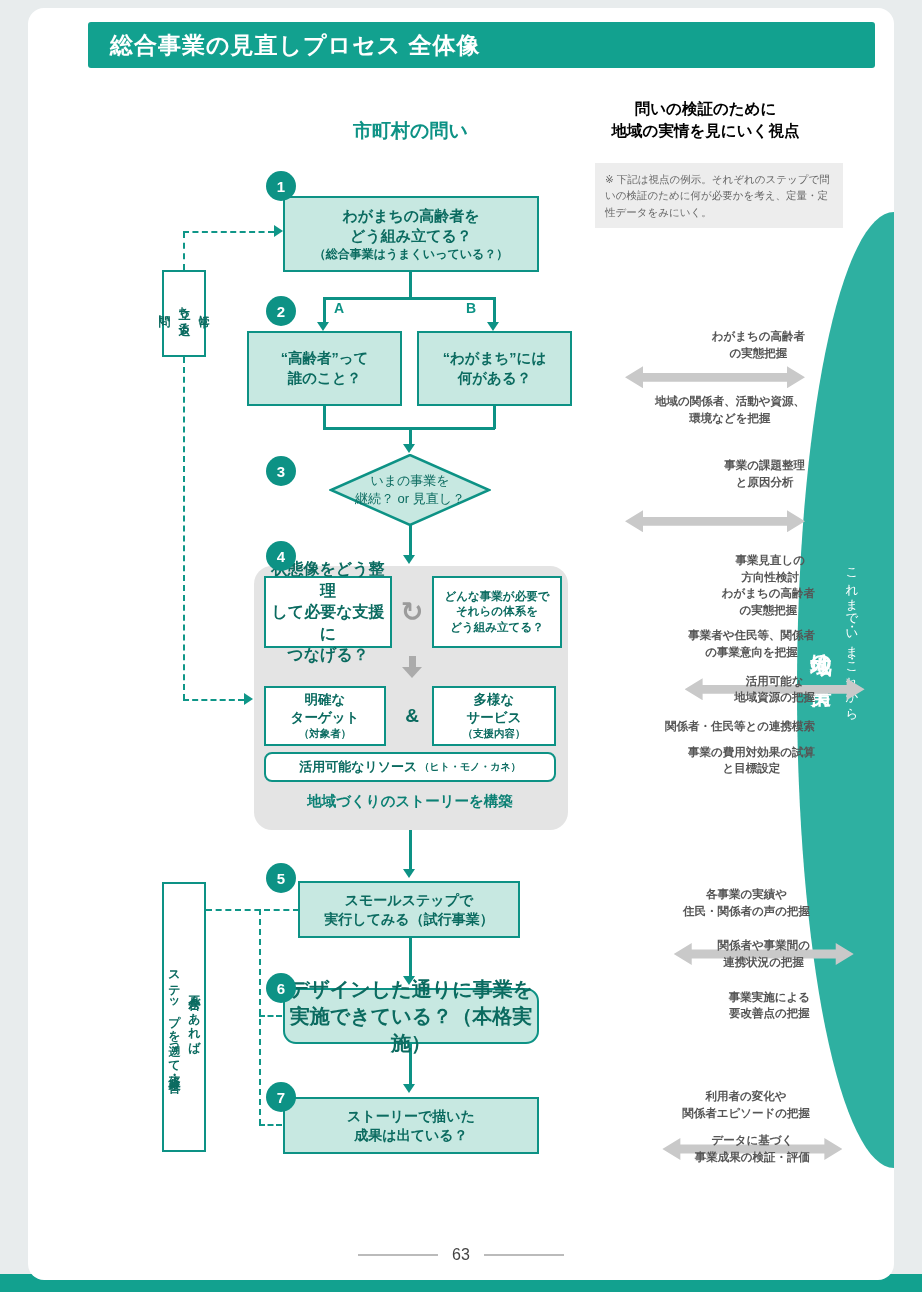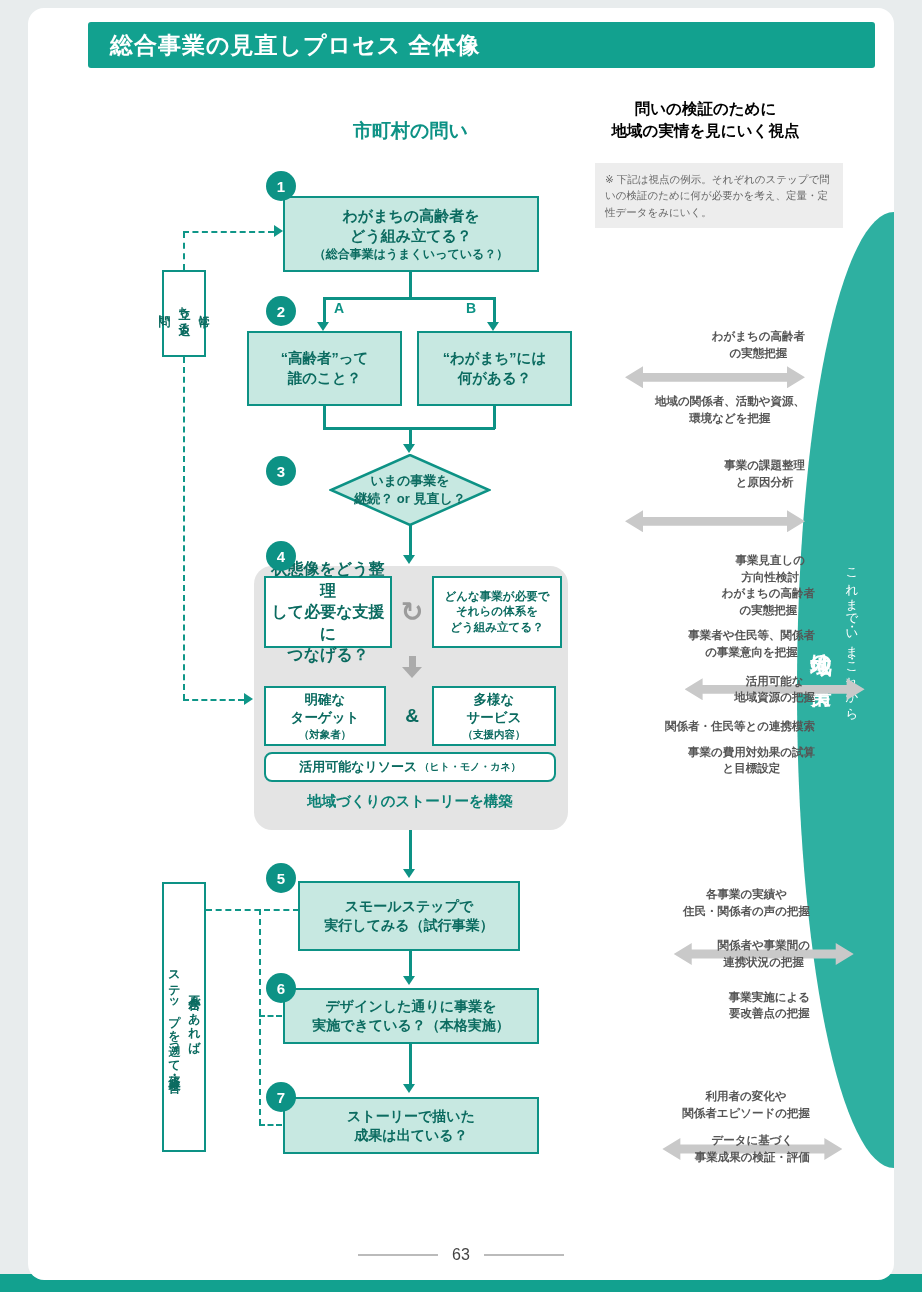--- a/index.html
+++ b/index.html
@@ -30,37 +30,37 @@
   .dashh { height:0; border-top:2px dashed #0f9688; z-index:2; }
 
   .branch-label { color:#0d9285; font-weight:bold; font-size:14px; z-index:4; }
   .gray-panel { left:226px; top:558px; width:314px; height:264px; background:#e4e4e4; border-radius:18px; z-index:1; }
   .cycle-icon { color:#9b9b9b; font-size:27px; font-weight:bold; display:flex; align-items:center; justify-content:center; z-index:4; }
   .gray-shaft { background:#ababab; z-index:4; }
   .gray-head { width:0; height:0; border-left:10px solid transparent; border-right:10px solid transparent; border-top:11px solid #ababab; z-index:4; }
   .amp { color:#0b6b60; font-weight:bold; font-size:19px; display:flex; align-items:center; justify-content:center; z-index:4; }
   .caption { color:#0b8074; font-weight:bold; font-size:14.5px; text-align:center; z-index:4; }
 
-  .diamond-text { display:flex; flex-direction:column; align-items:center; justify-content:center; color:#0b6b60; font-weight:bold; font-size:13px; text-align:center; line-height:1.4; z-index:4; }
+  .diamond-text { display:flex; flex-direction:column; align-items:center; justify-content:center; color:#0b6b60; font-weight:normal; font-size:13px; text-align:center; line-height:1.4; z-index:4; }
 
   .vp-group { display:flex; flex-direction:column; align-items:flex-end; z-index:3; }
   .vp-text { font-size:11.5px; font-weight:bold; color:#555; text-align:center; line-height:1.45; position:relative; z-index:2; }
   .vp-arrow { width:180px; height:22px; background:#c9c9c9; clip-path:polygon(0 50%,10% 0,10% 30%,90% 30%,90% 0,100% 50%,90% 100%,90% 70%,10% 70%,10% 100%); }
   .vp-arrowed { position:relative; display:flex; align-items:center; justify-content:center; padding:3px 0; }
   .vp-arrowed .vp-arrow { position:absolute; left:50%; top:50%; transform:translate(-50%,-50%); z-index:0; }
 
   .ribbon { left:769px; top:204px; width:97px; height:956px; background:#2eb0a1; border-radius:97px 0 0 97px / 478px 0 0 478px; z-index:0; }
   .ribbon-small { position:absolute; left:46px; top:338px; height:172px; writing-mode:vertical-rl; color:#fff; font-size:12.5px; letter-spacing:1px; text-align:center; }
   .ribbon-large { position:absolute; left:10px; top:380px; height:124px; writing-mode:vertical-rl; color:#fff; font-size:21px; font-weight:bold; letter-spacing:2px; text-align:center; }
 
   .footer { left:283px; top:1238px; width:300px; display:flex; align-items:center; justify-content:center; gap:14px; }
   .footer .rule { width:80px; height:2px; background:#bbb; }
   .footer .num { font-size:16px; color:#444; }
 
-  .sub { font-size:11px; }
+  .sub { font-size:11px;font-family:Liberation Serif, serif; }
 </style>
 </head>
 <body>
 
 <div class="bottom-strip"></div>
 
 <div class="page">
 
   <div class="abs ribbon">
     <div class="ribbon-small">これまで・いま・これから</div>
@@ -174,27 +174,27 @@
   </div>
 
   <div class="abs wbox" style="left:236px;top:744px;width:292px;height:30px;flex-direction:row;gap:2px;border-width:2.5px;border-radius:8px;">
     <span style="font-size:13px;">活用可能なリソース</span>
     <span style="font-size:10px;">（ヒト・モノ・カネ）</span>
   </div>
 
   <div class="abs caption" style="left:236px;top:784px;width:292px;">地域づくりのストーリーを構築</div>
 
   <div class="abs circle" style="left:238px;top:855px;">5</div>
-  <div class="abs tbox" style="left:270px;top:873px;width:222px;height:70px;font-size:14px;">
+  <div class="abs tbox" style="left:270px;top:873px;width:222px;height:57px;font-size:14px;">
     <div>スモールステップで</div>
     <div>実行してみる（試行事業）</div>
   </div>
 
   <div class="abs circle" style="left:238px;top:965px;">6</div>
-  <div class="abs tbox" style="left:255px;top:980px;width:256px;height:56px;font-size:14px;">
+  <div class="abs tbox" style="left:255px;top:980px;width:256px;height:56px;font-size:20px;border-radius:13px;">
     <div>デザインした通りに事業を</div>
     <div>実施できている？（本格実施）</div>
   </div>
 
   <div class="abs circle" style="left:238px;top:1074px;">7</div>
   <div class="abs tbox" style="left:255px;top:1089px;width:256px;height:57px;font-size:14px;">
     <div>ストーリーで描いた</div>
     <div>成果は出ている？</div>
   </div>
 

